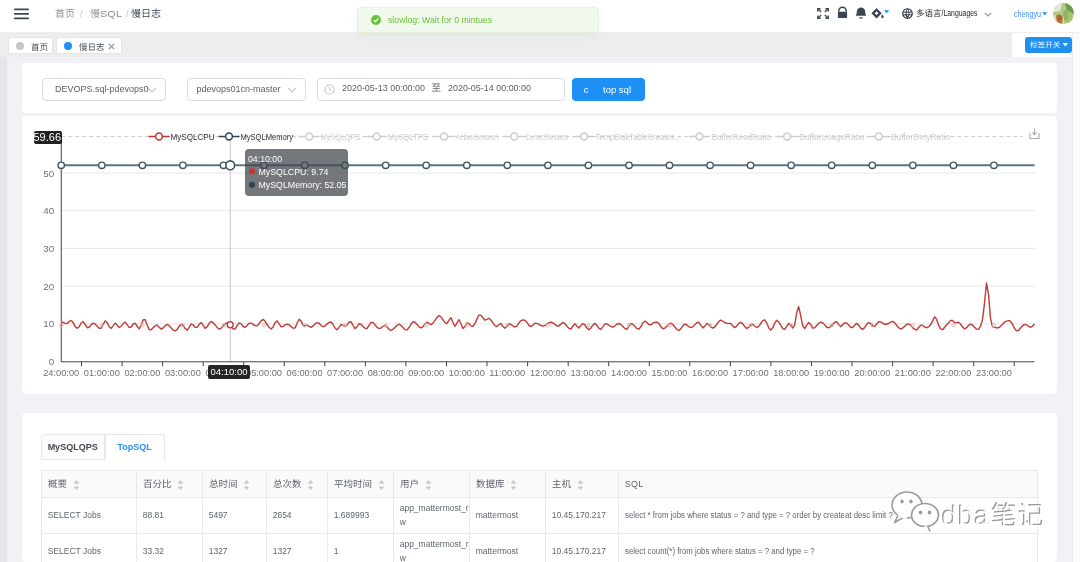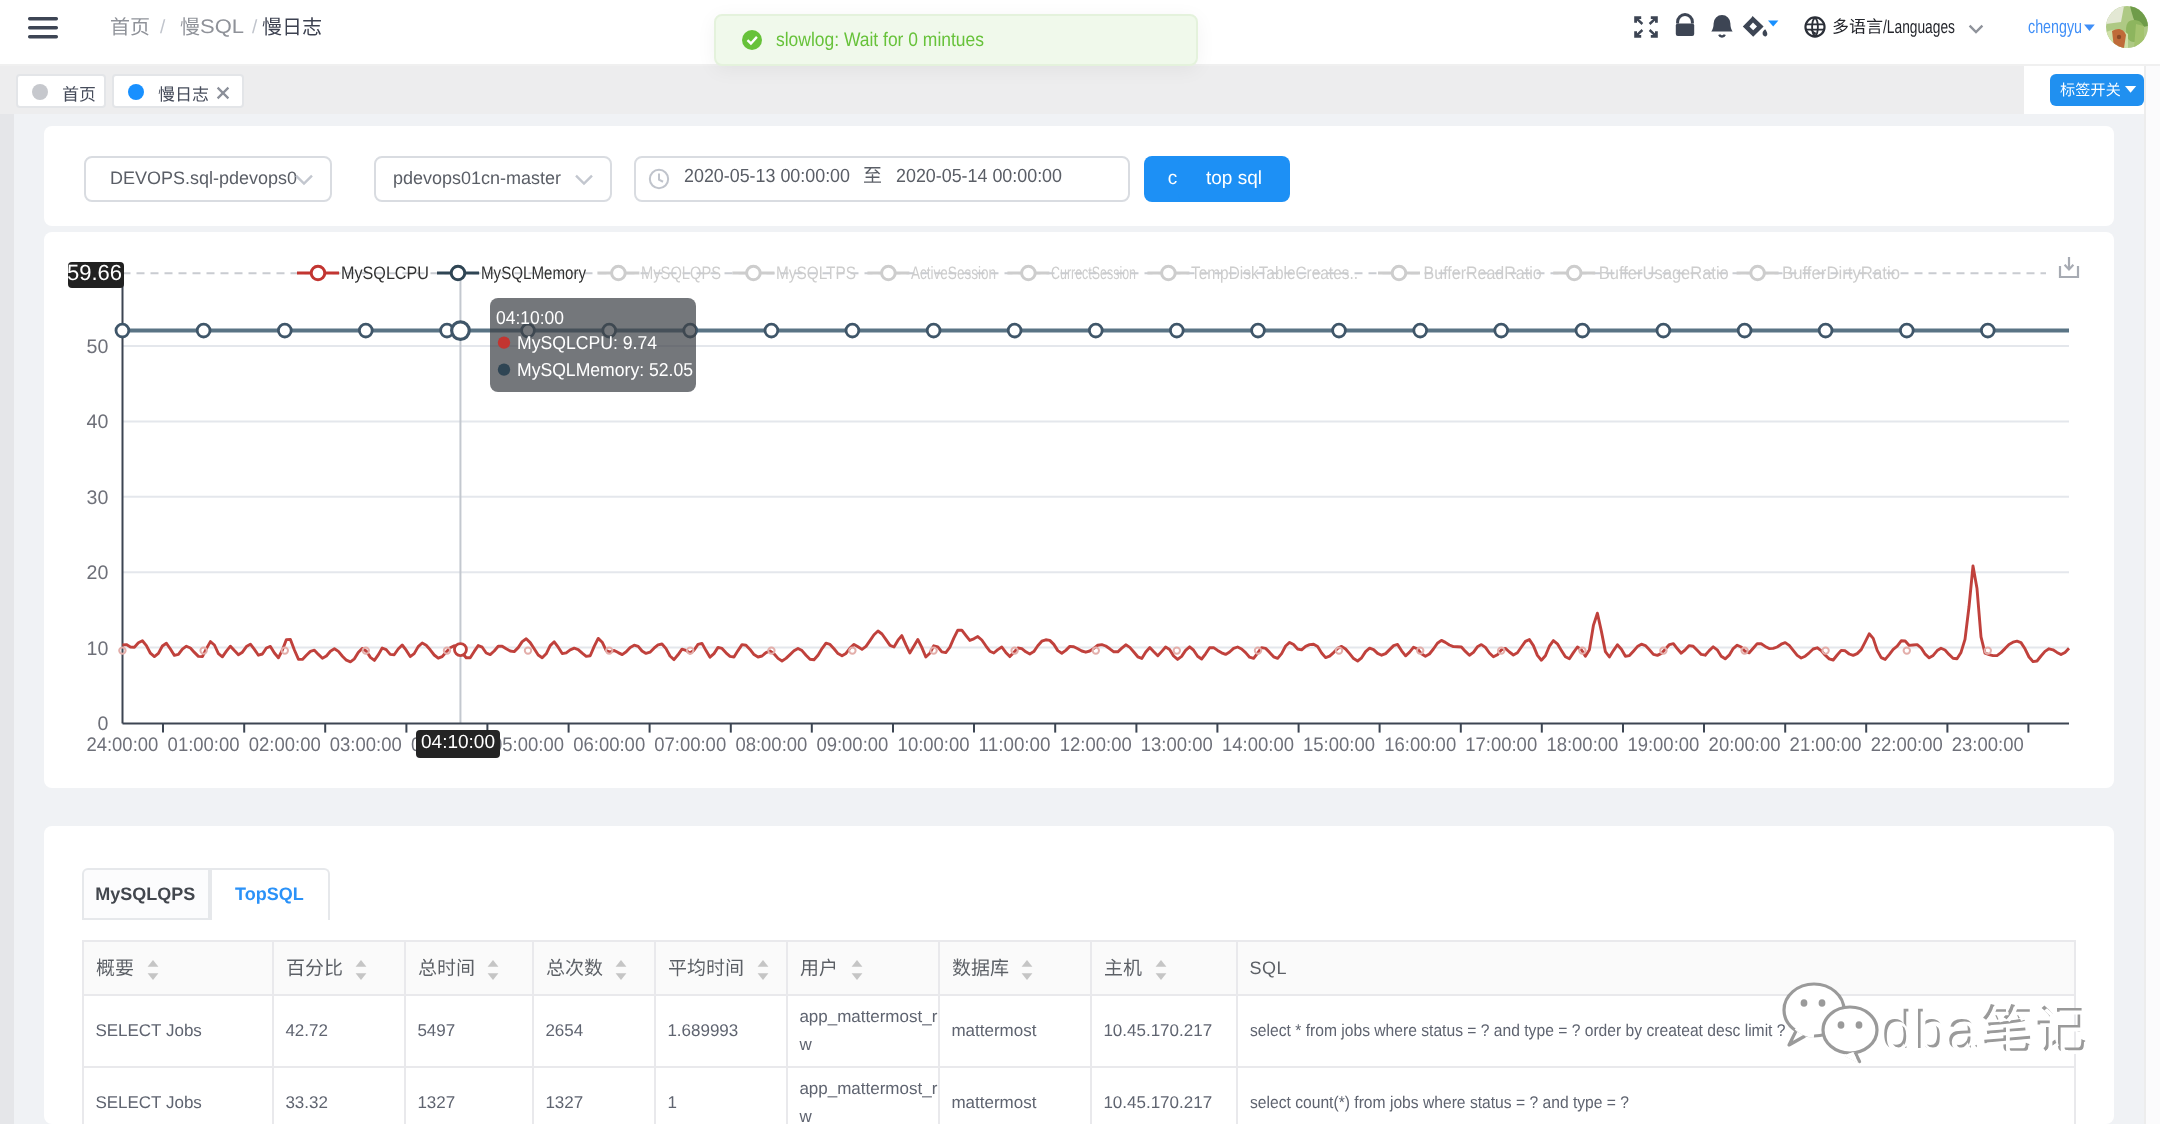--- a/index.html
+++ b/index.html
@@ -360,21 +360,21 @@
             <th style="width:73px;background:#fafafa;padding:0 6px;text-align:left;height:27px"><svg width="20" height="12" viewBox="0 0 20 12" style="vertical-align:-1.5px">
                 <path transform="translate(0,9.3)" d="M3.6 -7.6C4.1 -7.1 4.8 -6.5 5.2 -6.1H1V-5.4H4.4V-3.3H1.4V-2.6H4.4V-0.3H0.5V0.4H9V-0.3H5.1V-2.6H8.1V-3.3H5.1V-5.4H8.5V-6.1H5.4L5.9 -6.4C5.5 -6.9 4.7 -7.5 4.1 -7.9Z M14.2 -7.4V-4.4C14.2 -2.9 14.1 -1 12.8 0.3C13 0.4 13.3 0.6 13.4 0.8C14.7 -0.6 14.9 -2.8 14.9 -4.4V-6.8H16.7V-0.6C16.7 0.2 16.8 0.3 16.9 0.5C17.1 0.6 17.3 0.7 17.5 0.7C17.6 0.7 17.8 0.7 18 0.7C18.2 0.7 18.3 0.6 18.5 0.5C18.6 0.4 18.7 0.3 18.7 0C18.8 -0.2 18.8 -0.9 18.8 -1.5C18.6 -1.5 18.4 -1.7 18.3 -1.8C18.2 -1.1 18.2 -0.6 18.2 -0.4C18.2 -0.2 18.2 -0.1 18.1 -0.1C18.1 -0 18 0 17.9 0C17.8 0 17.7 0 17.7 0C17.6 0 17.5 -0 17.5 -0.1C17.4 -0.1 17.4 -0.3 17.4 -0.6V-7.4ZM11.6 -8V-5.9H10V-5.3H11.5C11.1 -3.9 10.4 -2.5 9.8 -1.7C9.9 -1.5 10.1 -1.2 10.1 -1C10.7 -1.7 11.2 -2.7 11.6 -3.9V0.8H12.3V-3.6C12.6 -3.1 13.1 -2.5 13.3 -2.2L13.7 -2.8C13.5 -3.1 12.6 -4.1 12.3 -4.4V-5.3H13.7V-5.9H12.3V-8Z" fill="#5c6066"></path>
               </svg><svg width="7" height="10" viewBox="0 0 7 10" style="margin-left:5px;vertical-align:-1.5px">
                 <path d="M3.5 0 L6.2 3.4 H0.8Z" fill="#c5c5c5"></path>
                 <path d="M3.5 10 L6.2 6.6 H0.8Z" fill="#c5c5c5"></path>
               </svg></th>
             <th style="width:419px;background:#fafafa;padding:0 6px;text-align:left;height:27px"><span style="font-size:9px;color:#5c6066;letter-spacing:.3px">SQL</span></th>
           </tr>
           <tr>
             <td style="padding:2px 6px;height:36px;line-height:13.5px">SELECT Jobs</td>
-            <td style="padding:2px 6px;height:36px;line-height:13.5px">42.72</td>
+            <td style="padding:2px 6px;height:36px;line-height:13.5px">88.81</td>
             <td style="padding:2px 6px;height:36px;line-height:13.5px">5497</td>
             <td style="padding:2px 6px;height:36px;line-height:13.5px">2654</td>
             <td style="padding:2px 6px;height:36px;line-height:13.5px">1.689993</td>
             <td style="padding:2px 6px;height:36px;line-height:13.5px">app_mattermost_r<br>w</td>
             <td style="padding:2px 6px;height:36px;line-height:13.5px">mattermost</td>
             <td style="padding:2px 6px;height:36px;line-height:13.5px">10.45.170.217</td>
             <td style="padding:2px 6px;height:36px;line-height:13.5px"><span style="display:inline-block;white-space:nowrap;transform:scaleX(.92);transform-origin:0 50%">select * from jobs where status = ? and type = ? order by createat desc limit ?</span></td>
           </tr>
           <tr>
             <td style="padding:2px 6px;height:36px;line-height:13.5px">SELECT Jobs</td>

